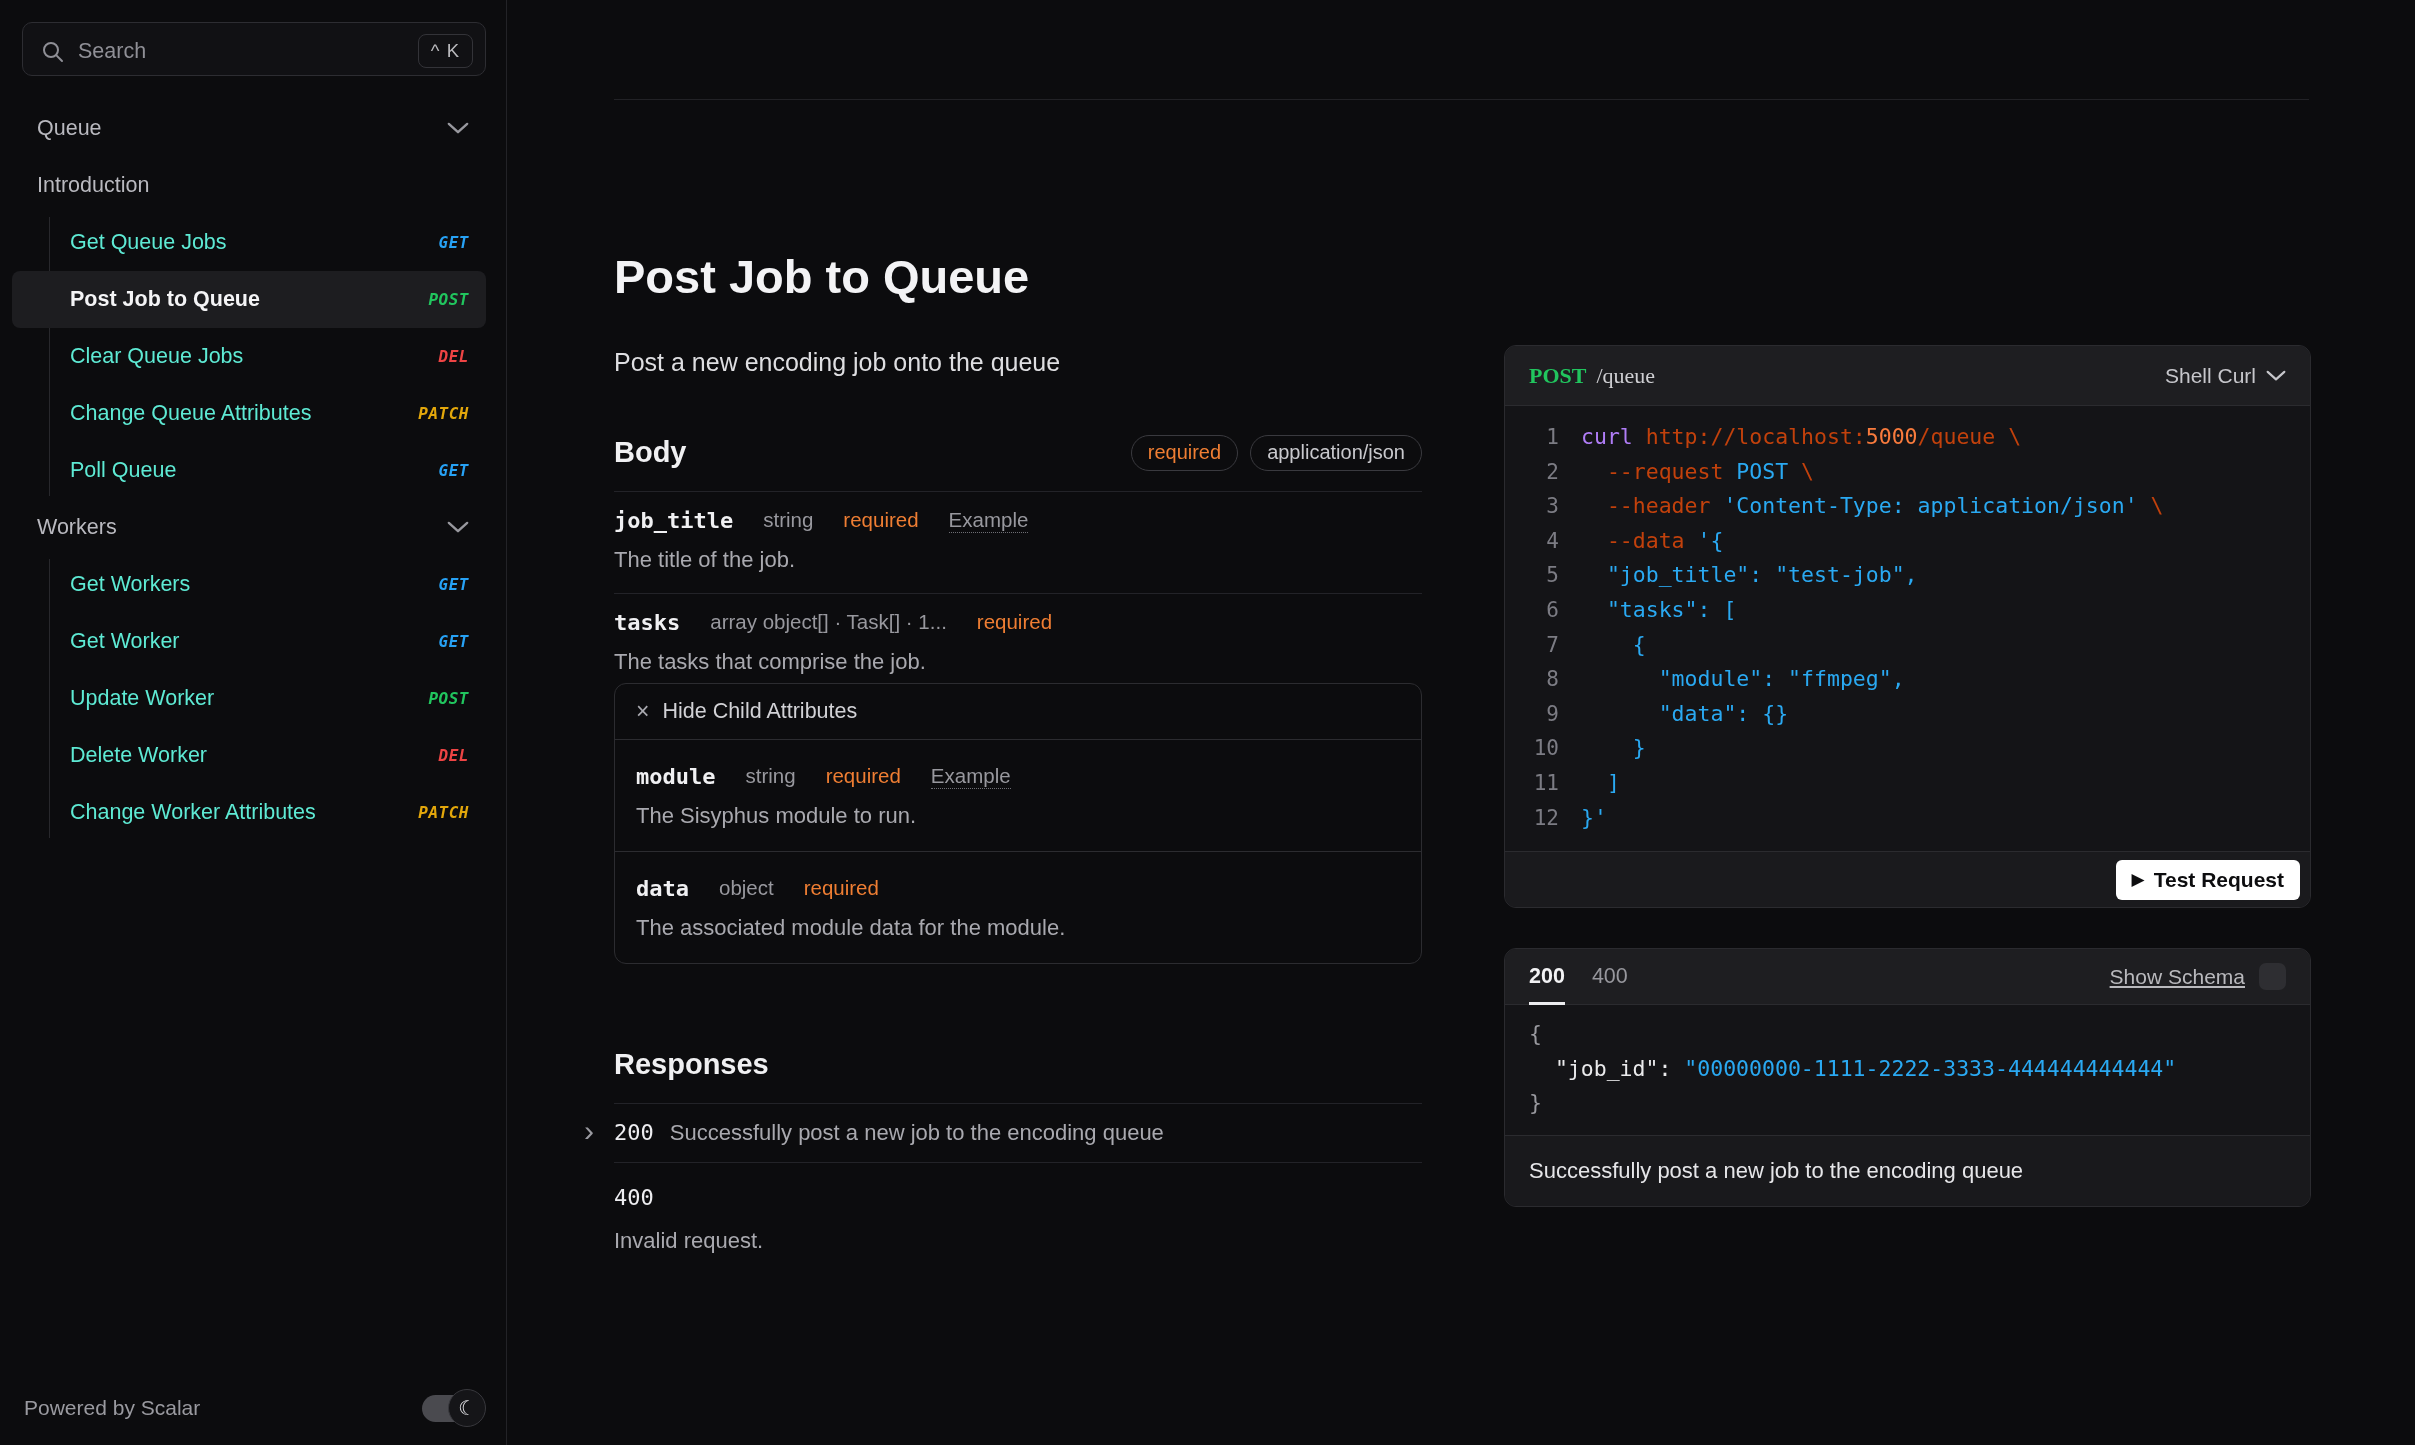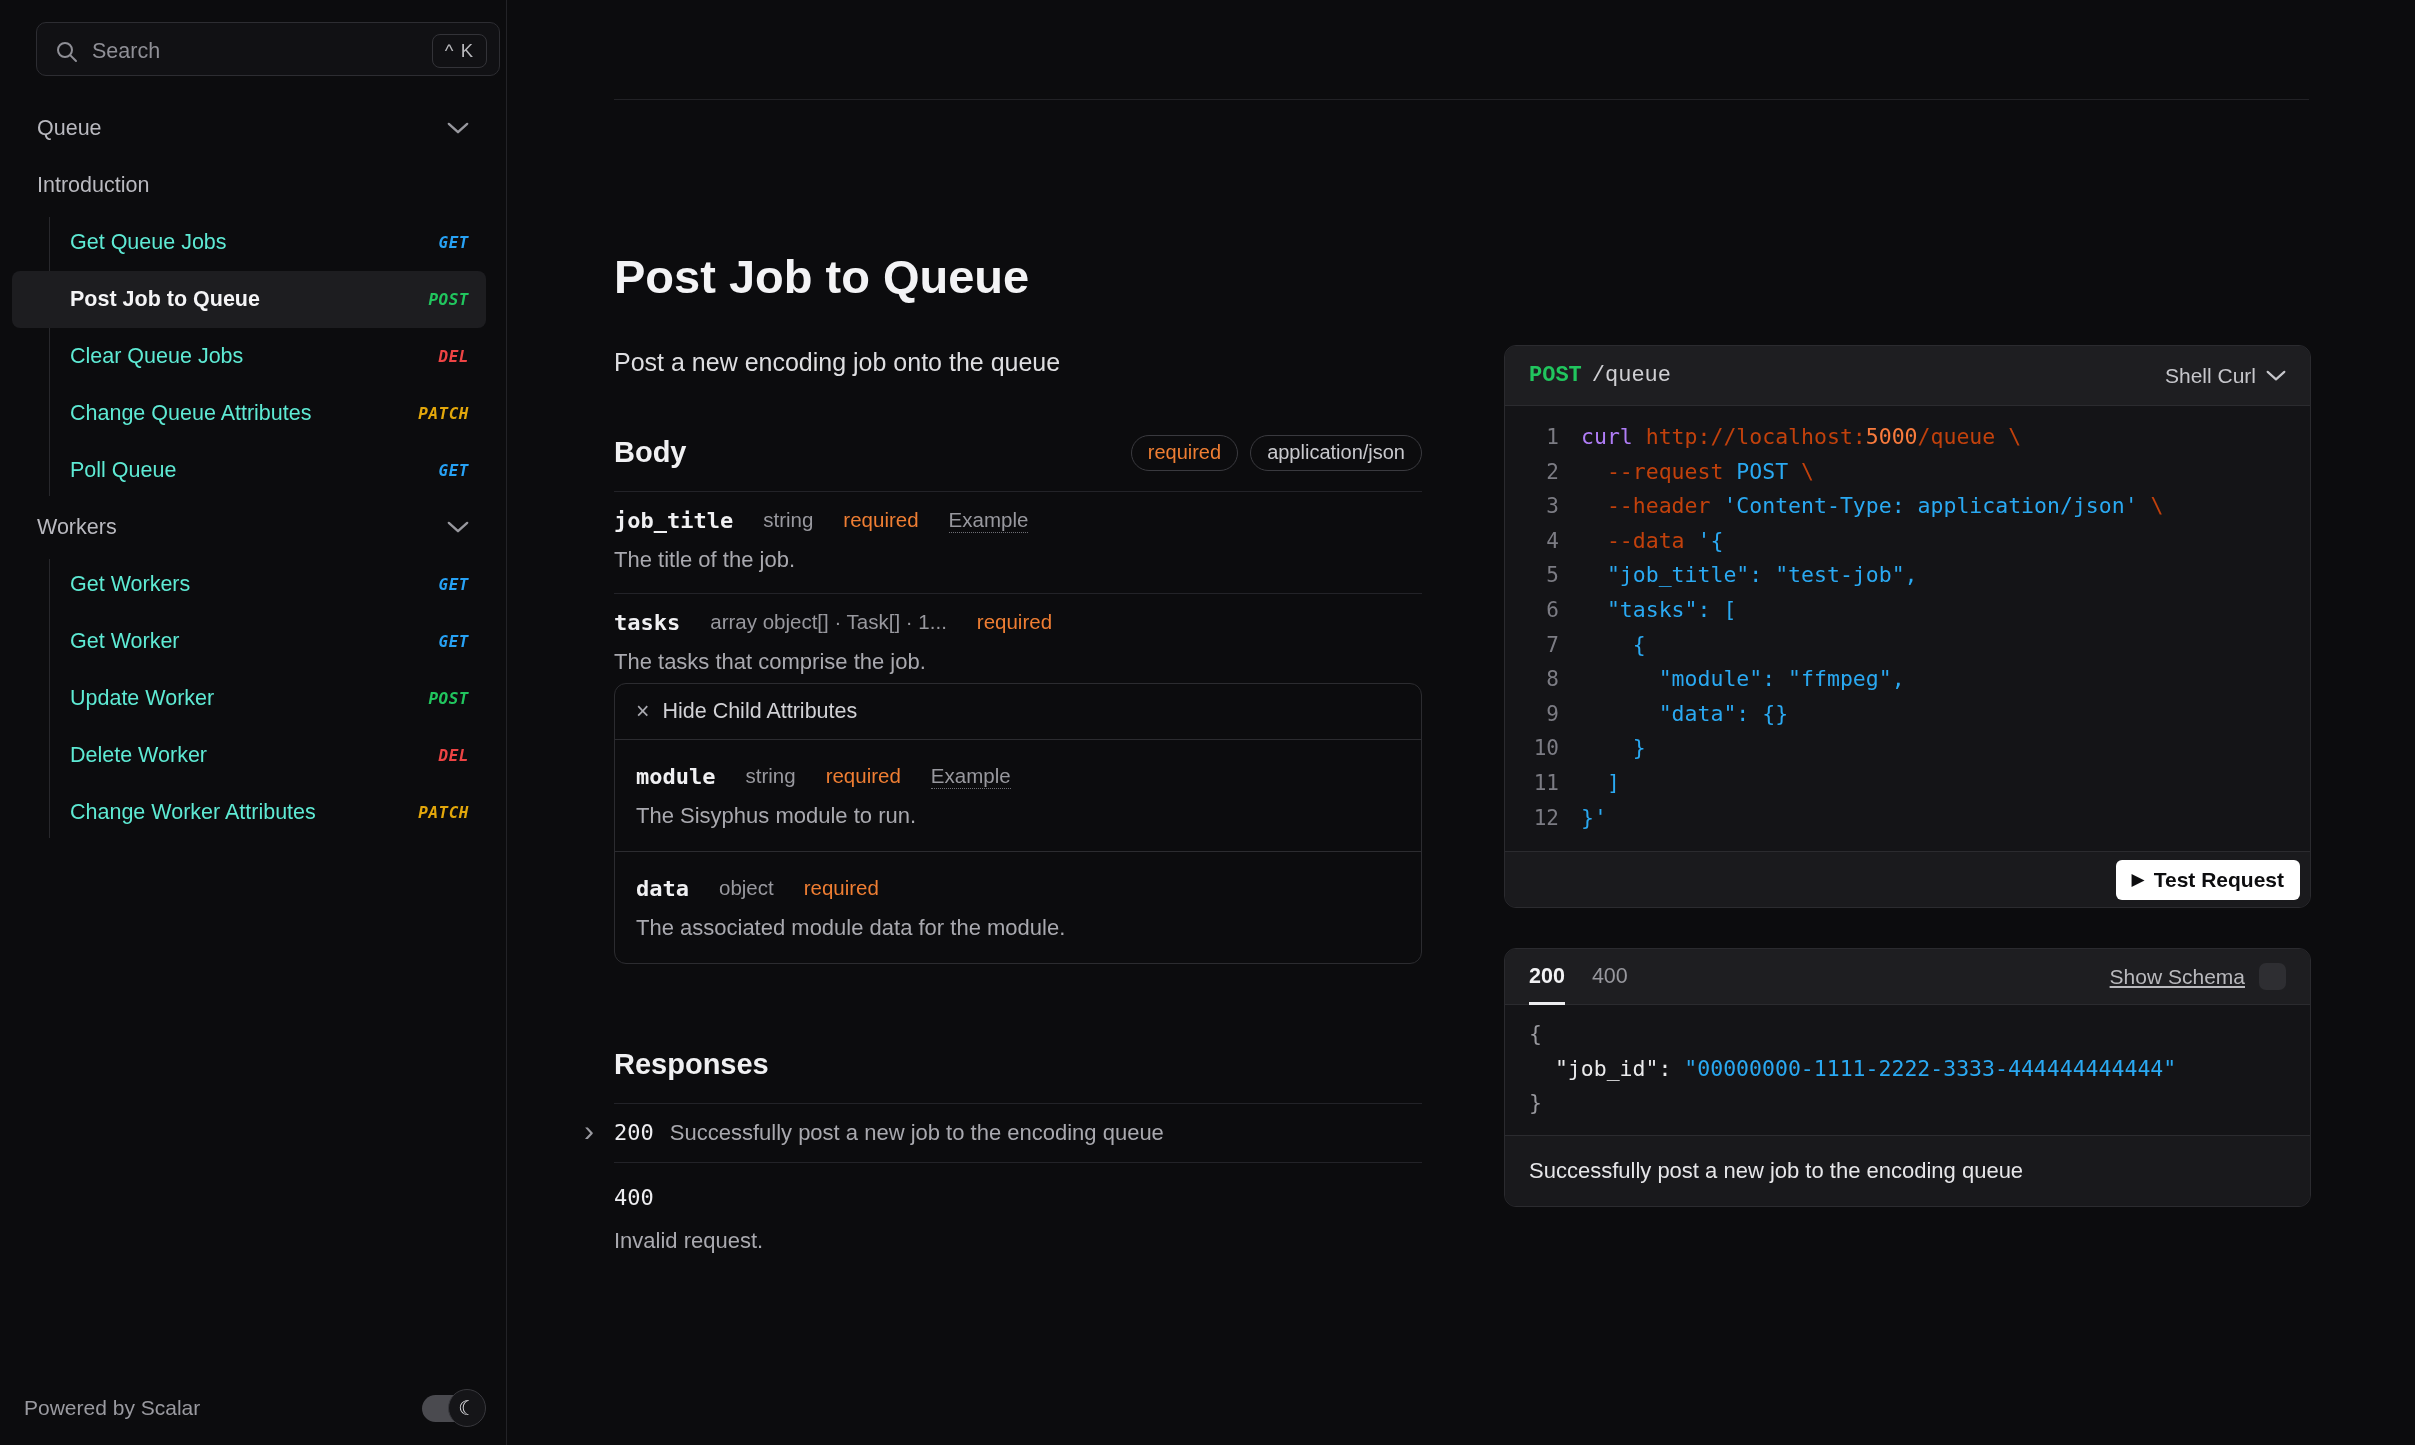--- a/index.html
+++ b/index.html
@@ -13,21 +13,21 @@
   .mono { font-family:"DejaVu Sans Mono","Liberation Mono",monospace; }
 
   
   .sidebar {
     position:absolute; left:0; top:0; width:507px; height:1445px;
     border-right:1px solid #232327; background:#0c0c0e;
   }
   .searchbox {
     position:absolute; left:22px; top:22px; width:464px; height:54px;
     border:1px solid #2d2d32; border-radius:10px; background:#111114;
-    display:flex; align-items:center; padding:4px 12px 0 18px;margin-left:14px;
+    display:flex; align-items:center; padding:4px 12px 0 18px;
   }
   .searchbox svg { flex:0 0 auto; }
   .searchbox input {
     flex:1 1 auto; background:transparent; border:none; outline:none;
     font-family:inherit; font-size:21.5px; color:#e8e8ea; margin-left:14px; min-width:0;
   }
   .searchbox input::placeholder { color:#8f8f96; }
   .kbd {
     flex:0 0 auto; border:1px solid #333338; border-radius:8px;
     padding:5px 12px; font-size:18.5px; color:#b9b9bd; letter-spacing:1px;
@@ -121,21 +121,21 @@
   .resp-block { padding-top:22px; }
   .resp-block .resp-desc { margin-top:18px; }
 
   
   .examples { position:absolute; left:997px; top:345px; width:807px; }
   .card { border:1px solid #2b2b2f; border-radius:12px; overflow:hidden; background:#141417; }
   .card-header {
     height:60px; background:#1e1e21; display:flex; align-items:center;
     justify-content:space-between; padding:0 24px; border-bottom:1px solid #2b2b2f;
   }
-  .req-sig { font-family:Liberation Mono, monospace; font-size:22px;text-align:right; }
+  .req-sig { font-family:Liberation Serif, serif; font-size:22px;text-align:right; }
   .req-method { color:#21c55e; font-weight:bold; }
   .req-path { color:#cfcfd3; margin-left:10px; }
   .lang-select { display:flex; align-items:center; gap:10px; font-size:21px; color:#c6c6cb; cursor:pointer; }
 
   .code-area { padding:14px 20px 16px 10px; }
   .code-line { display:flex; line-height:34.6px; white-space:pre; }
   .ln {
     flex:0 0 44px; text-align:right; margin-right:22px; color:#7c7c84;
     font-family:"DejaVu Sans Mono","Liberation Mono",monospace; font-size:21px;
   }

